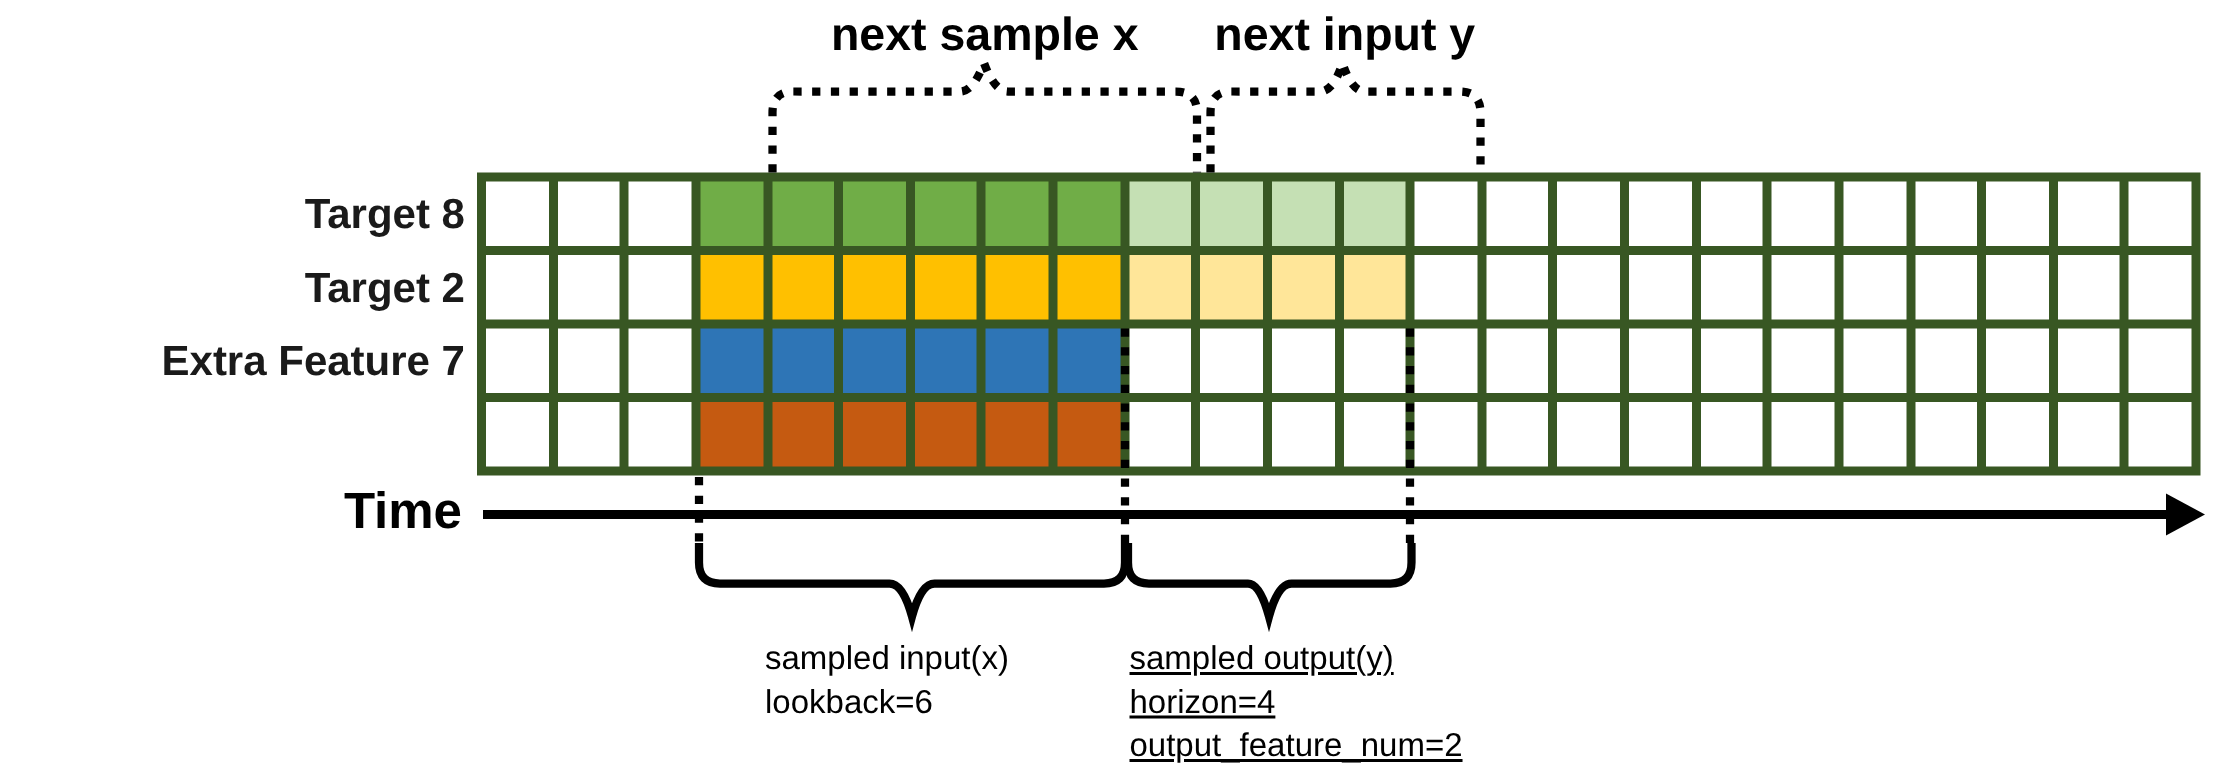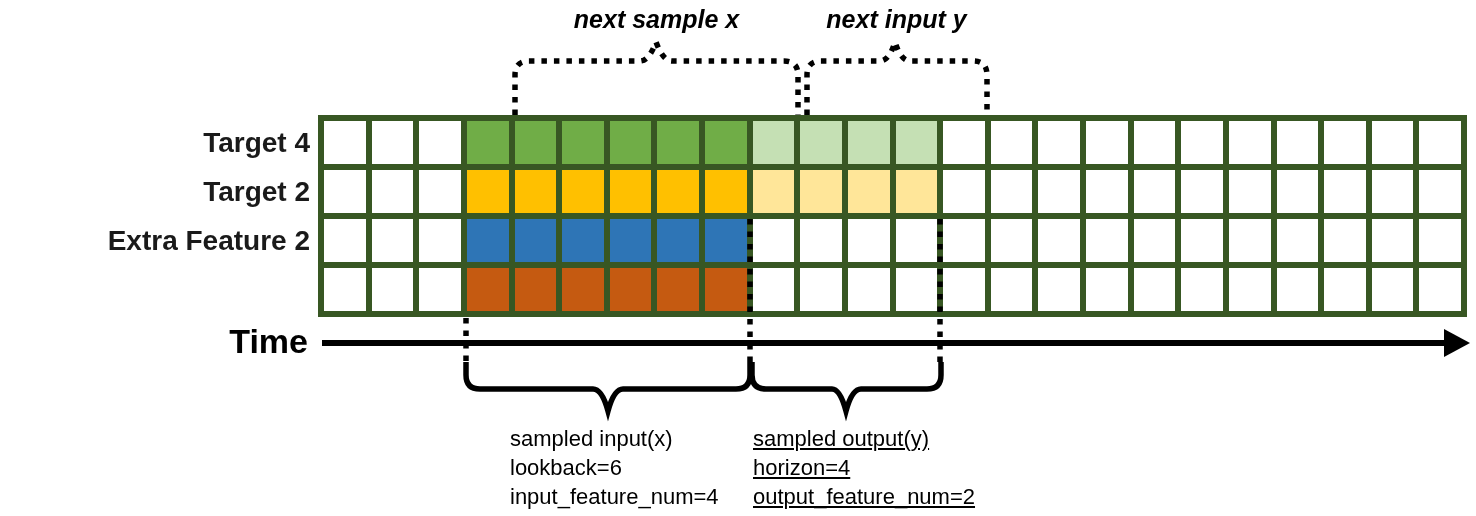--- a/index.html
+++ b/index.html
@@ -19,22 +19,21 @@
     left: 8px;
     top: 2px;
     font-size: 32px;
     font-weight: bold;
     color: #1a1a1a;
     white-space: nowrap;
   }
   .next-label {
     position: absolute;
     top: 5px;
-    font-size: 25px;
-    font-style: italic;
+    font-size: 31px;
     font-weight: bold;
     color: #000;
     text-align: center;
     white-space: nowrap;
   }
   .next-x { left: 516px; width: 281px; }
   .next-y { left: 806px; width: 181px; }
 
   .row-labels {
     position: absolute;
@@ -107,23 +106,23 @@
 </head>
 <body>
 
 <div class="canvas">
 
 
   <div class="next-label next-x">next sample x</div>
   <div class="next-label next-y">next input y</div>
 
   <div class="row-labels">
-      <div class="row-label">Target 4</div>
+      <div class="row-label">Target 8</div>
       <div class="row-label">Target 2</div>
-      <div class="row-label">Extra Feature 2</div>
+      <div class="row-label">Extra Feature 7</div>
     </div>
 
   <div class="grid" style="background: rgb(56, 87, 35);">
       <div class="cell" style="background: rgb(255, 255, 255);"></div>
       <div class="cell" style="background: rgb(255, 255, 255);"></div>
       <div class="cell" style="background: rgb(255, 255, 255);"></div>
       <div class="cell" style="background: rgb(112, 173, 71);"></div>
       <div class="cell" style="background: rgb(112, 173, 71);"></div>
       <div class="cell" style="background: rgb(112, 173, 71);"></div>
       <div class="cell" style="background: rgb(112, 173, 71);"></div>
@@ -234,21 +233,20 @@
     <path d="M 466 362 L 466 375 Q 466 389 480 389 L 593 389 Q 602 389 608 411 Q 614 389 623 389 L 736 389 Q 750 389 750 375 L 750 362" fill="none" stroke="#000" stroke-width="5.5"></path>
 
     <path d="M 752 362 L 752 375 Q 752 389 766 389 L 832 389 Q 840 389 846 411 Q 852 389 861 389 L 927 389 Q 941 389 941 375 L 941 362" fill="none" stroke="#000" stroke-width="5.5"></path>
   </svg>
 
   <div class="time-label">Time</div>
 
   <div class="anno-block anno-input">
     <div>sampled input(x)</div>
     <div>lookback=6</div>
-    <div>input_feature_num=4</div>
   </div>
 
   <div class="anno-block anno-output">
     <div>sampled output(y)</div>
     <div>horizon=4</div>
     <div>output_feature_num=2</div>
   </div>
 
 </div>
 

